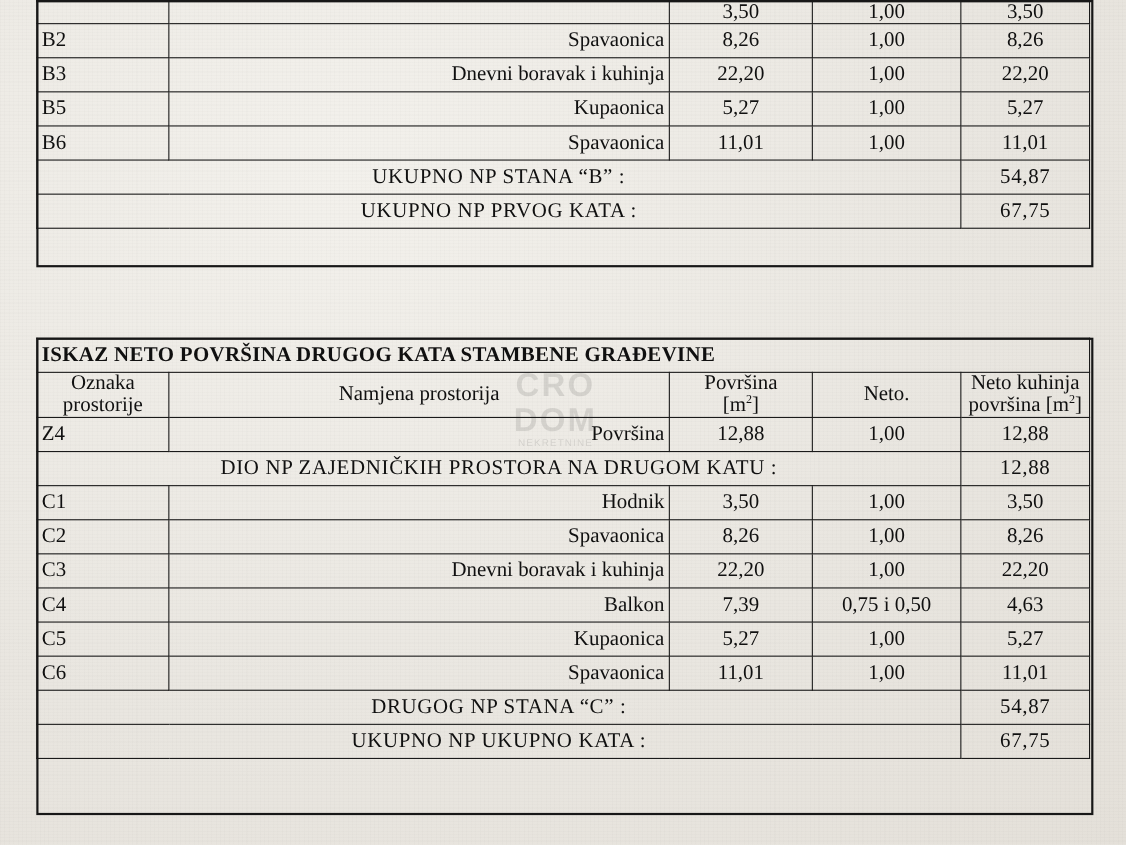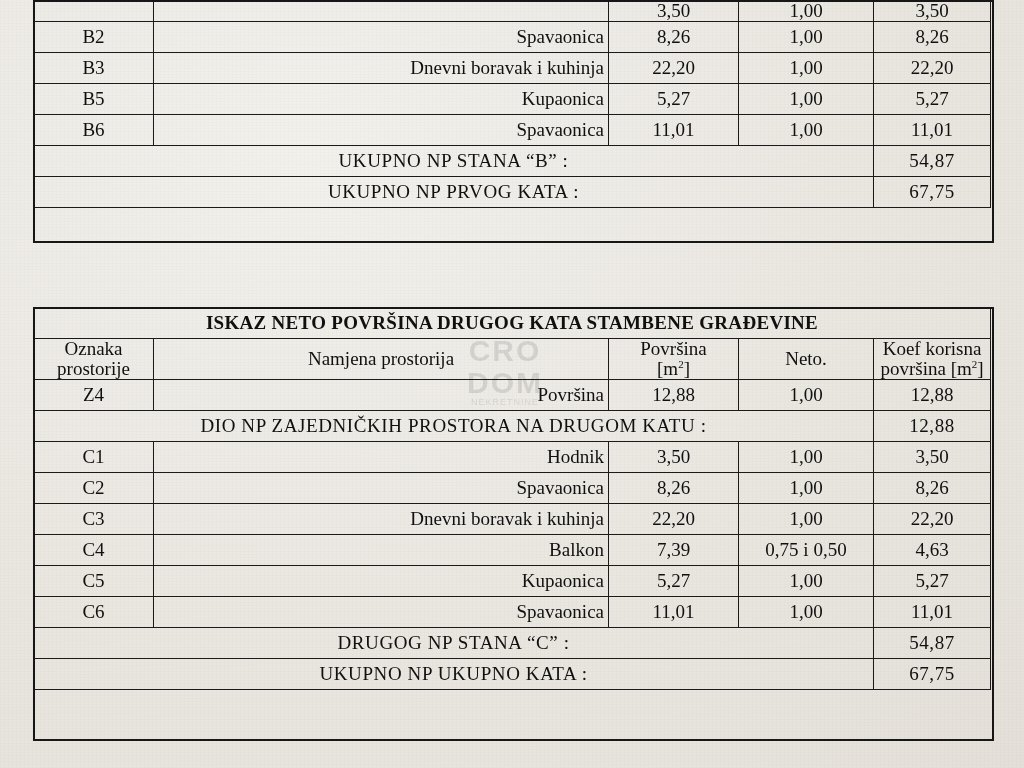--- a/index.html
+++ b/index.html
@@ -64,34 +64,33 @@
     border: 1.6px solid #1a1a1a;
     padding: 0 4px;
     font-size: 19px;
     line-height: 1.05;
     height: 30px;
     vertical-align: middle;
     white-space: nowrap;
     overflow: hidden;
   }
 
-  .c-mark   { text-align: center; }
+  .c-mark   { text-align: left; }
   .c-name   { text-align: right; padding-left: 10px; }
   .c-num    { text-align: center; }
   .c-koef   { text-align: center; }
   .c-net    { text-align: center; }
 
   .row-total td {
     text-align: center;
     font-weight: normal;
     letter-spacing: 0.6px;
     font-size: 19px;
   }
   .title-cell {
-    text-align: center;
     font-weight: bold;
     font-size: 21px;
     letter-spacing: 0.3px;
     height: 34px;
   }
   .head-cell {
     text-align: center;
     font-weight: normal;
     font-size: 17.5px;
     line-height: 1.12;
@@ -204,21 +203,21 @@
           <span>Oznaka</span><br>
           <span>prostorije</span>
         </td>
         <td class="head-cell">Namjena prostorija</td>
         <td class="head-cell">
           <span>Površina</span><br>
           <span>[m<sup>2</sup>]</span>
         </td>
         <td class="head-cell">Neto.</td>
         <td class="head-cell">
-          <span>Koef korisna</span><br>
+          <span>Neto kuhinja</span><br>
           <span>površina [m<sup>2</sup>]</span>
         </td>
       </tr>
       <tr>
         <td class="c-mark">Z4</td>
         <td class="c-name">Površina</td>
         <td class="c-num">12,88</td>
         <td class="c-koef">1,00</td>
         <td class="c-net">12,88</td>
       </tr>

